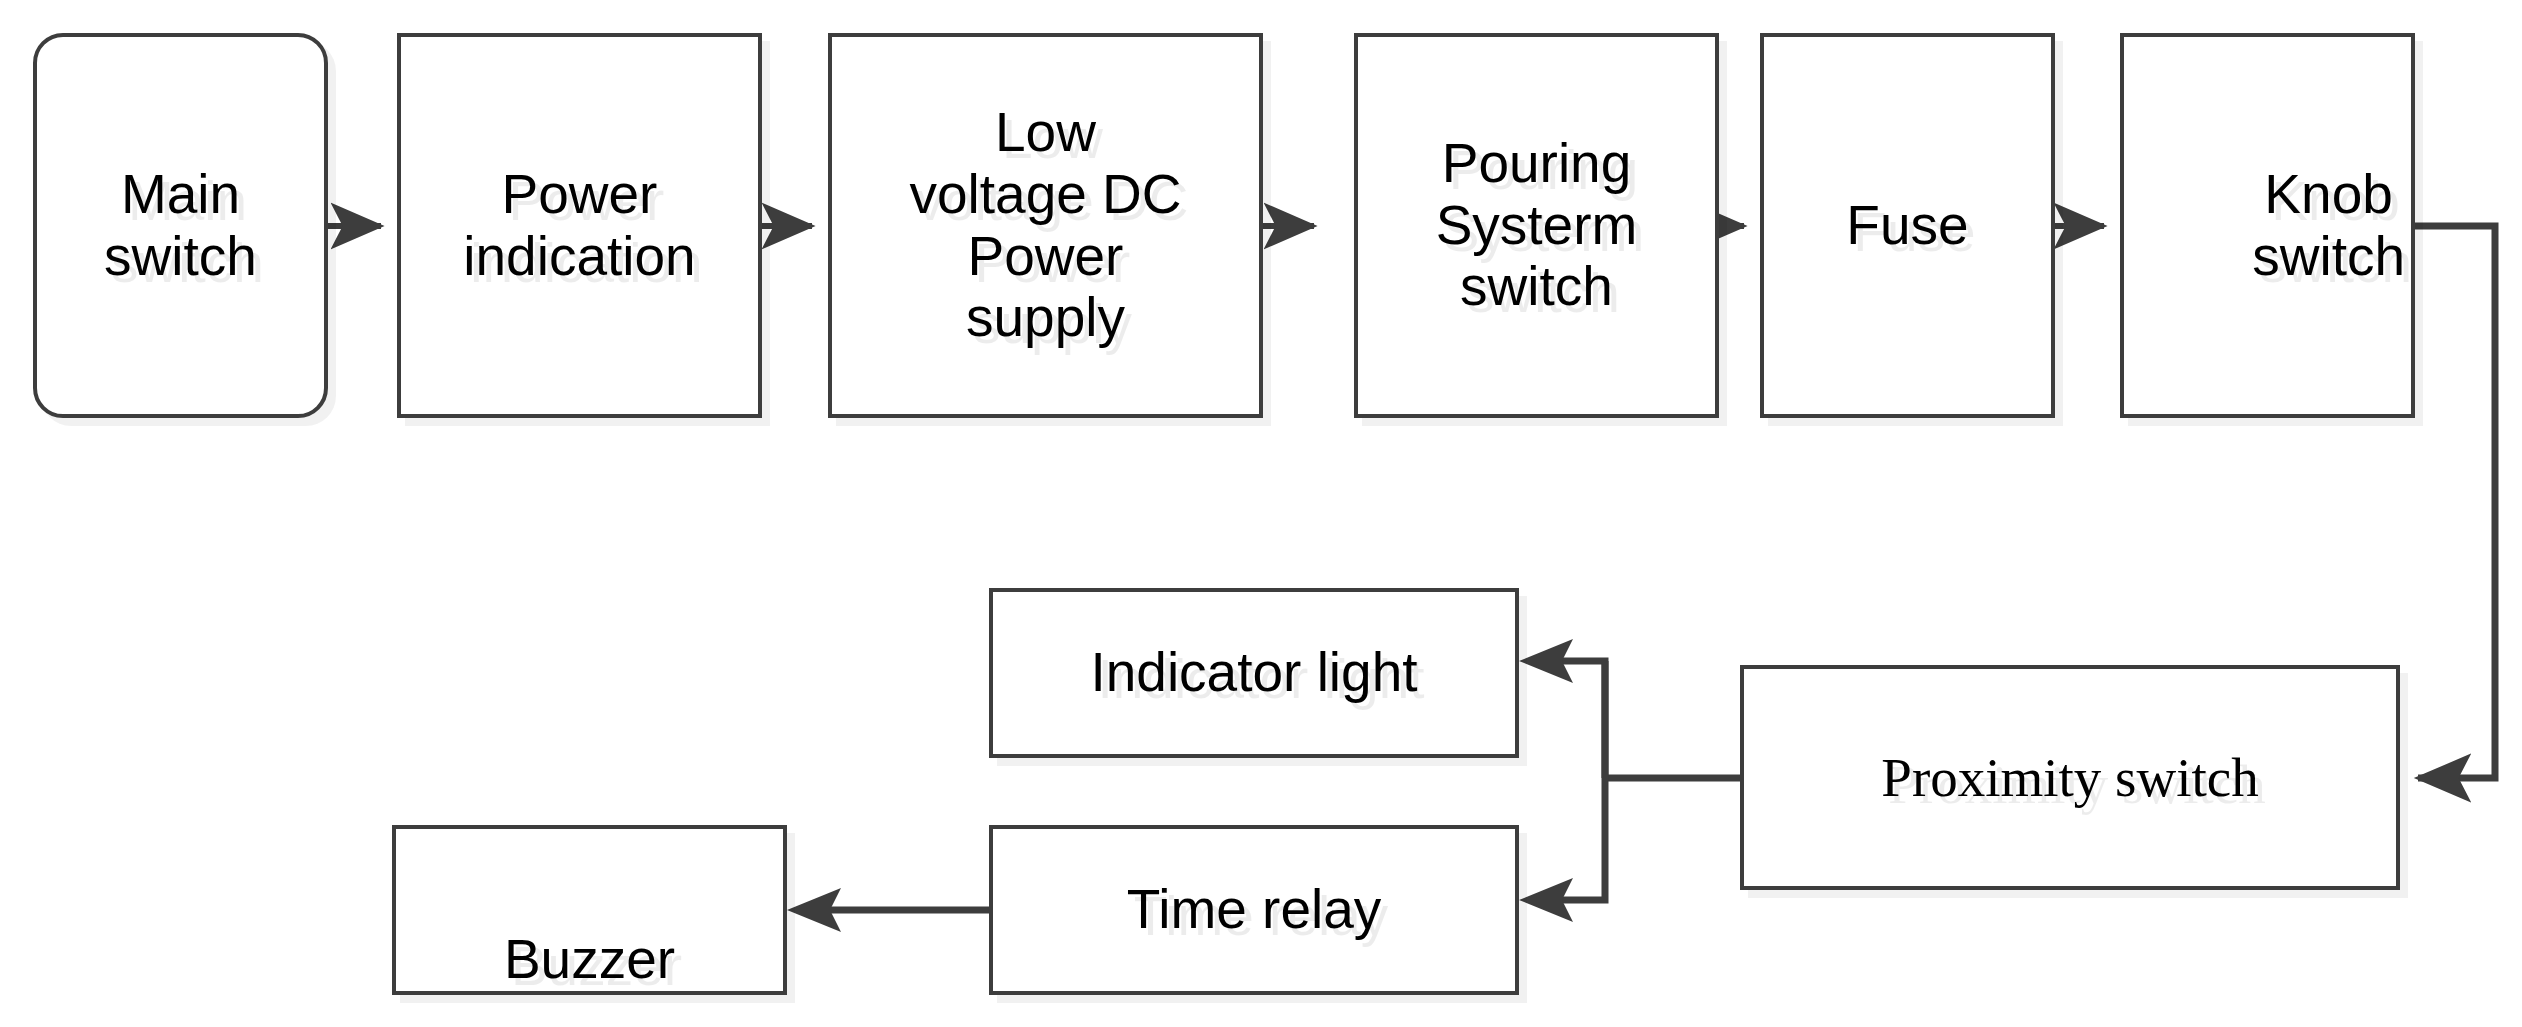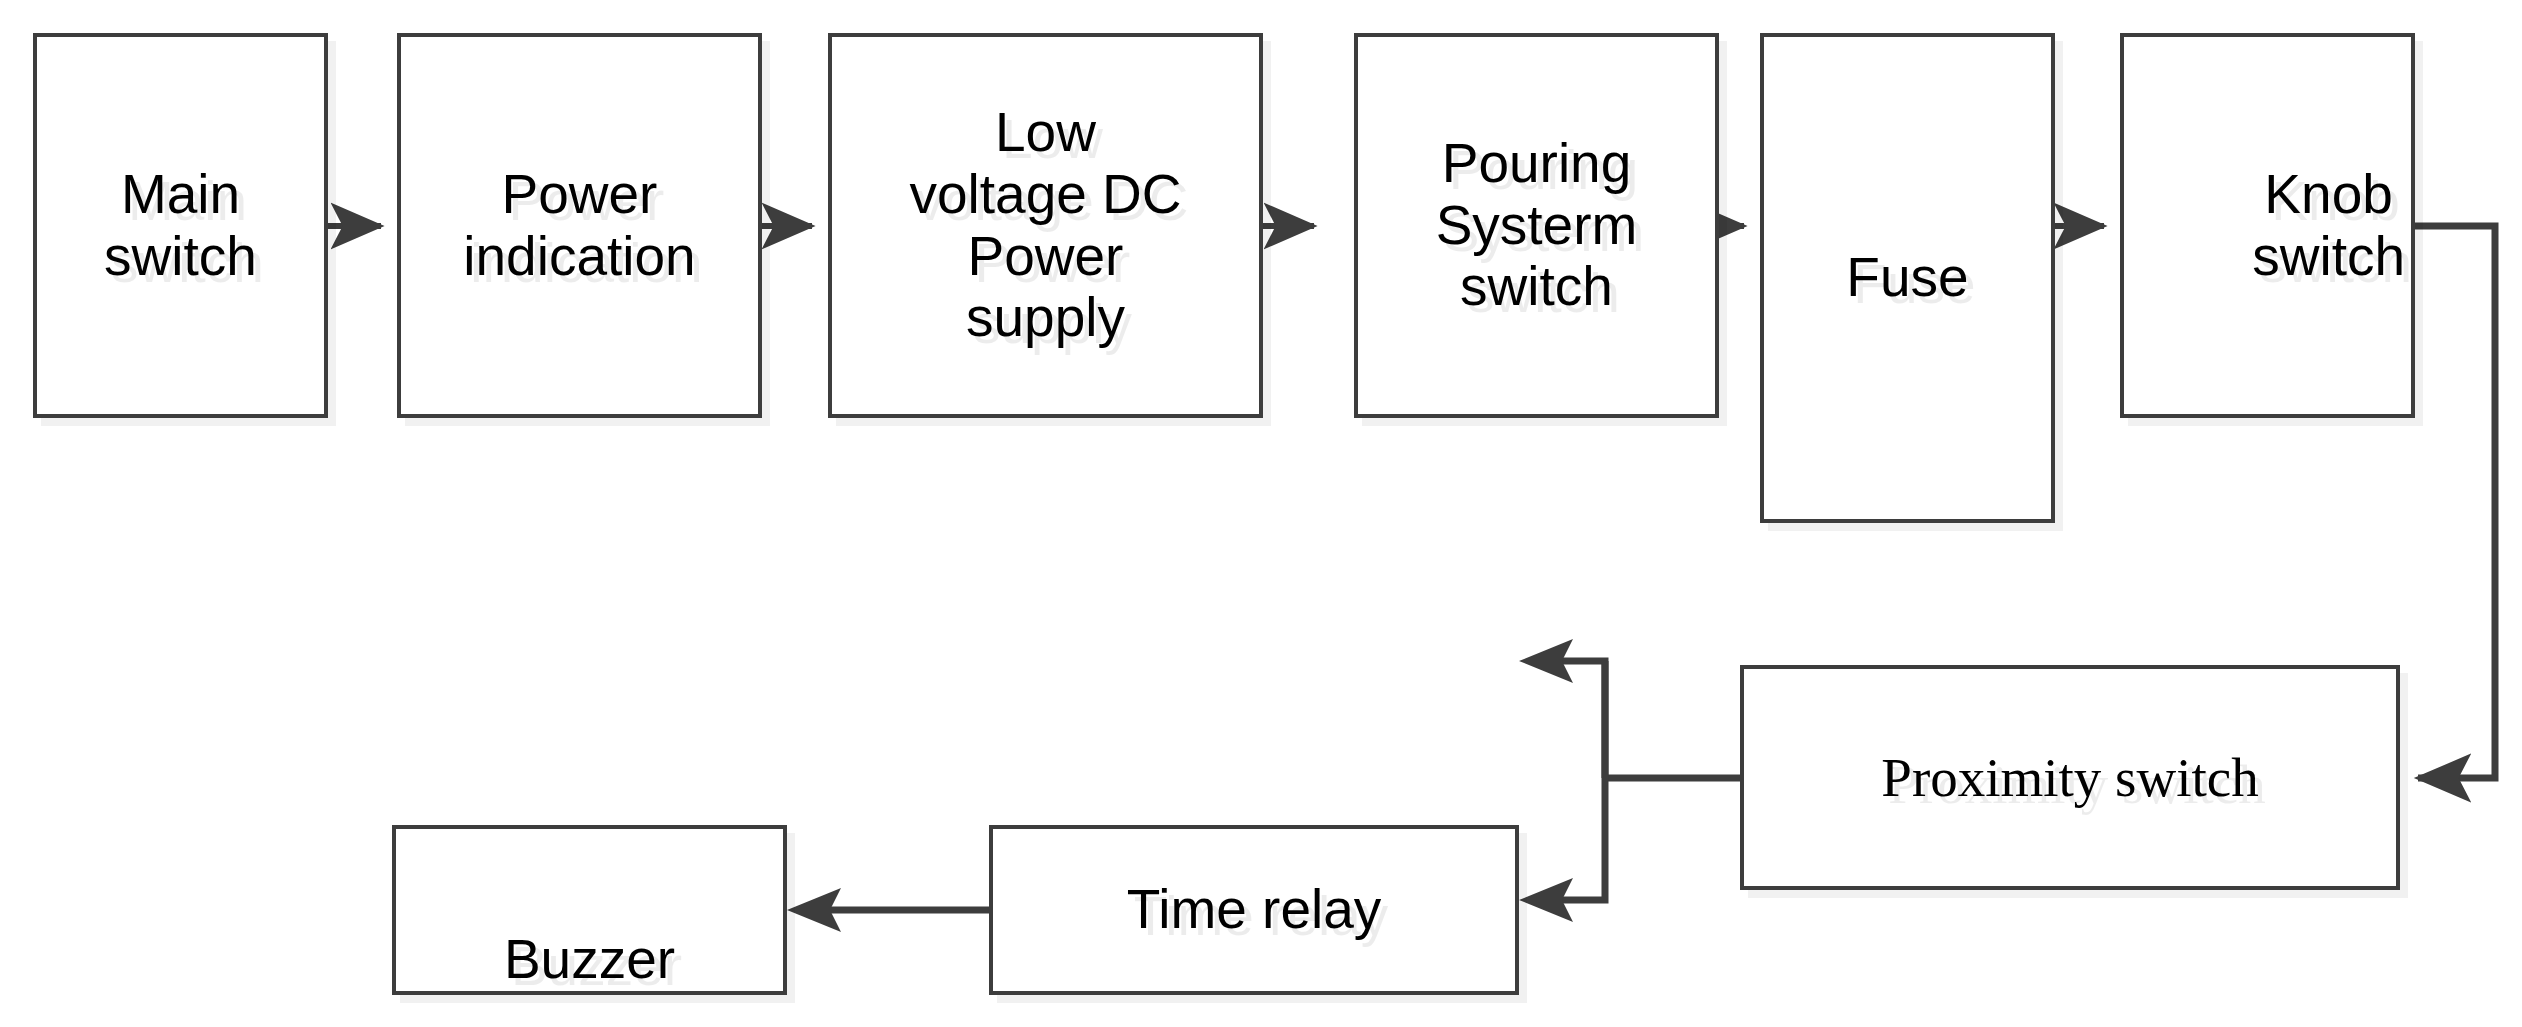--- a/index.html
+++ b/index.html
@@ -87,21 +87,21 @@
       <polygon points="1519,661 1573,639 1562,661 1573,683"></polygon>
       <polygon points="1519,900 1573,878 1562,900 1573,922"></polygon>
       <polygon points="787,910 841,888 830,910 841,932"></polygon>
     </g>
 
     <g stroke="#3d3d3d" stroke-width="7" fill="none">
       <line x1="989" y1="910" x2="830" y2="910"></line>
     </g>
   </svg>
 
-  <div class="node" style="left:33px; top:33px; width:295px; height:385px;">
+  <div class="node" style="left:33px; top:33px; width:295px; height:385px;border-radius:30px;">
     <div class="node-label">Main
 switch</div>
   </div>
 
   <div class="node" style="left:397px; top:33px; width:365px; height:385px;">
     <div class="node-label">Power
 indication</div>
   </div>
 
   <div class="node" style="left:828px; top:33px; width:435px; height:385px;">
@@ -110,29 +110,32 @@
 Power
 supply</div>
   </div>
 
   <div class="node" style="left:1330px; top:33px; width:365px; height:385px;margin-left:24px;">
     <div class="node-label">Pouring
 Systerm
 switch</div>
   </div>
 
-  <div class="node" style="left:1760px; top:33px; width:295px; height:490px;">
+  <div class="node" style="left:1760px; top:33px; width:295px; height:385px;">
     <div class="node-label">Fuse</div>
   </div>
 
   <div class="node" style="left:2120px; top:33px; width:295px; height:385px;justify-content:flex-end;">
     <div class="node-label">Knob
 switch</div>
   </div>
 
+  <div class="node" style="left:989px; top:588px; width:530px; height:170px;">
+    <div class="node-label">Indicator light</div>
+  </div>
 
   <div class="node" style="left:1740px; top:665px; width:660px; height:225px;font-family:Liberation Serif, serif;">
     <div class="node-label">Proximity switch</div>
   </div>
 
   <div class="node" style="left:989px; top:825px; width:530px; height:170px;">
     <div class="node-label">Time relay</div>
   </div>
 
   <div class="node" style="left:392px; top:825px; width:395px; height:170px;align-items:flex-end;">

